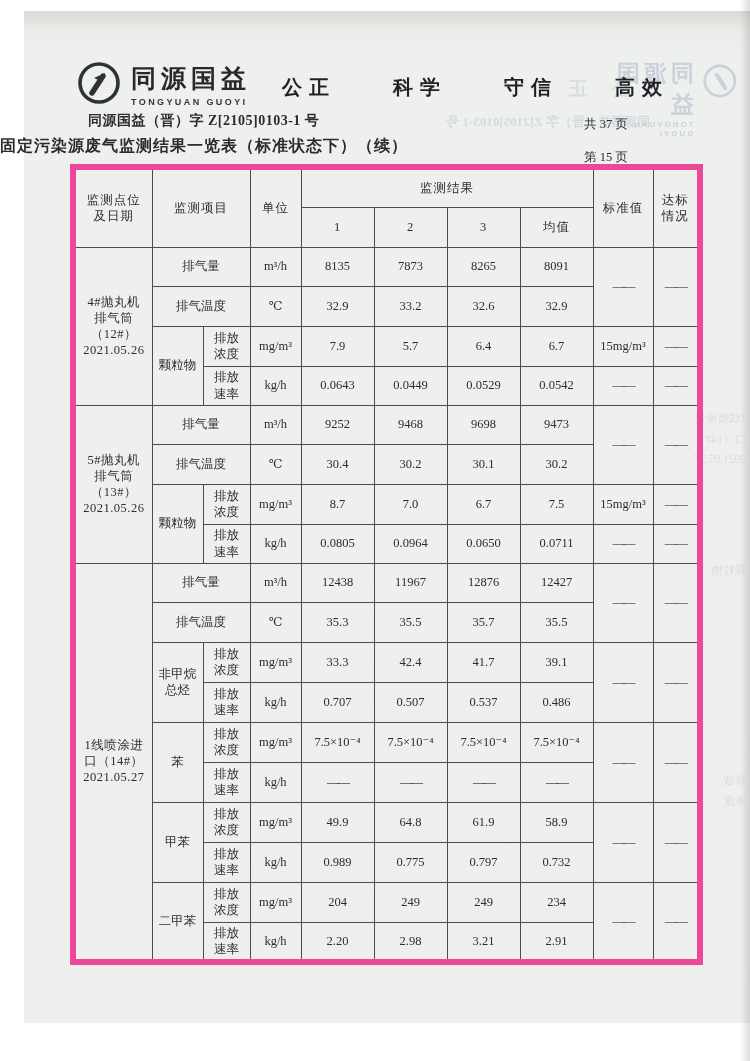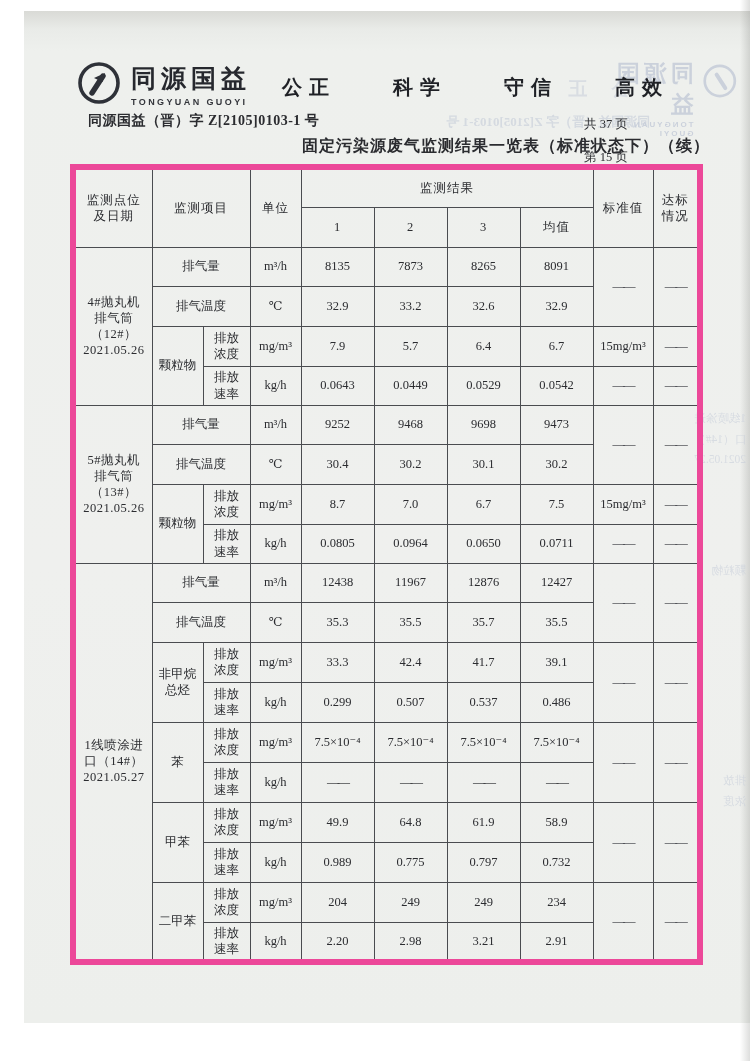--- a/index.html
+++ b/index.html
@@ -17,21 +17,21 @@
   .logo-circle { width:46px; height:46px; }
   .logo-texts { margin-left:9px; padding-top:2px; }
   .logo-cn { font-size:25px; font-weight:700; letter-spacing:5px; color:#26282e;
     font-family:"Liberation Sans","DejaVu Sans",sans-serif; }
   .logo-en { font-size:9px; font-weight:700; letter-spacing:2.4px; color:#33353b; margin-top:2px;
     font-family:"Liberation Sans","DejaVu Sans",sans-serif; }
   .slogans { position:absolute; left:282px; top:74px; display:flex; gap:57px; }
   .slogan { font-size:20px; font-weight:700; letter-spacing:7px; color:#1f2126; white-space:nowrap; }
   .doc-line { position:absolute; left:88px; top:112px; font-size:14px; font-weight:600; letter-spacing:.5px; }
   .page-count { position:absolute; left:584px; top:116px; font-size:12.5px; display:flex; gap:16px; white-space:nowrap;flex-direction:column; }
-  .report-title { position:absolute; left:0; top:136px; width:710px; text-align:right;
+  .report-title { position:absolute; left:0; top:136px; width:710px; text-align:left;
     font-size:16px; font-weight:600; letter-spacing:1px; }
 
   
   table.main { position:absolute; left:70px; top:164px; border-collapse:collapse; table-layout:fixed;
     background:transparent; }
   table.main td { border:1px solid #4a4c50; vertical-align:middle; text-align:center;
     font-size:12.5px; line-height:1.3; white-space:pre-line; padding:1px 2px; overflow:hidden; }
   table.main { border:6px solid #ec4899; }
   td.loc { font-size:12.5px; line-height:1.75; letter-spacing:.5px; }
   td.num { text-align:left; padding-left:8px; white-space:nowrap; font-size:12.5px; }
@@ -255,21 +255,21 @@
       <td class="num">42.4</td>
       <td class="num">41.7</td>
       <td class="num">39.1</td>
       <td class="dash" rowspan="2">——</td>
       <td class="dash" rowspan="2">——</td>
     </tr>
     <tr class="h40">
       <td>排放
 速率</td>
       <td class="unit">kg/h</td>
-      <td class="num">0.299</td>
+      <td class="num">0.707</td>
       <td class="num">0.507</td>
       <td class="num">0.537</td>
       <td class="num">0.486</td>
     </tr>
     <tr class="h40">
       <td rowspan="2">苯</td>
       <td>排放
 浓度</td>
       <td class="unit">mg/m³</td>
       <td class="num">7.5×10⁻⁴</td>

